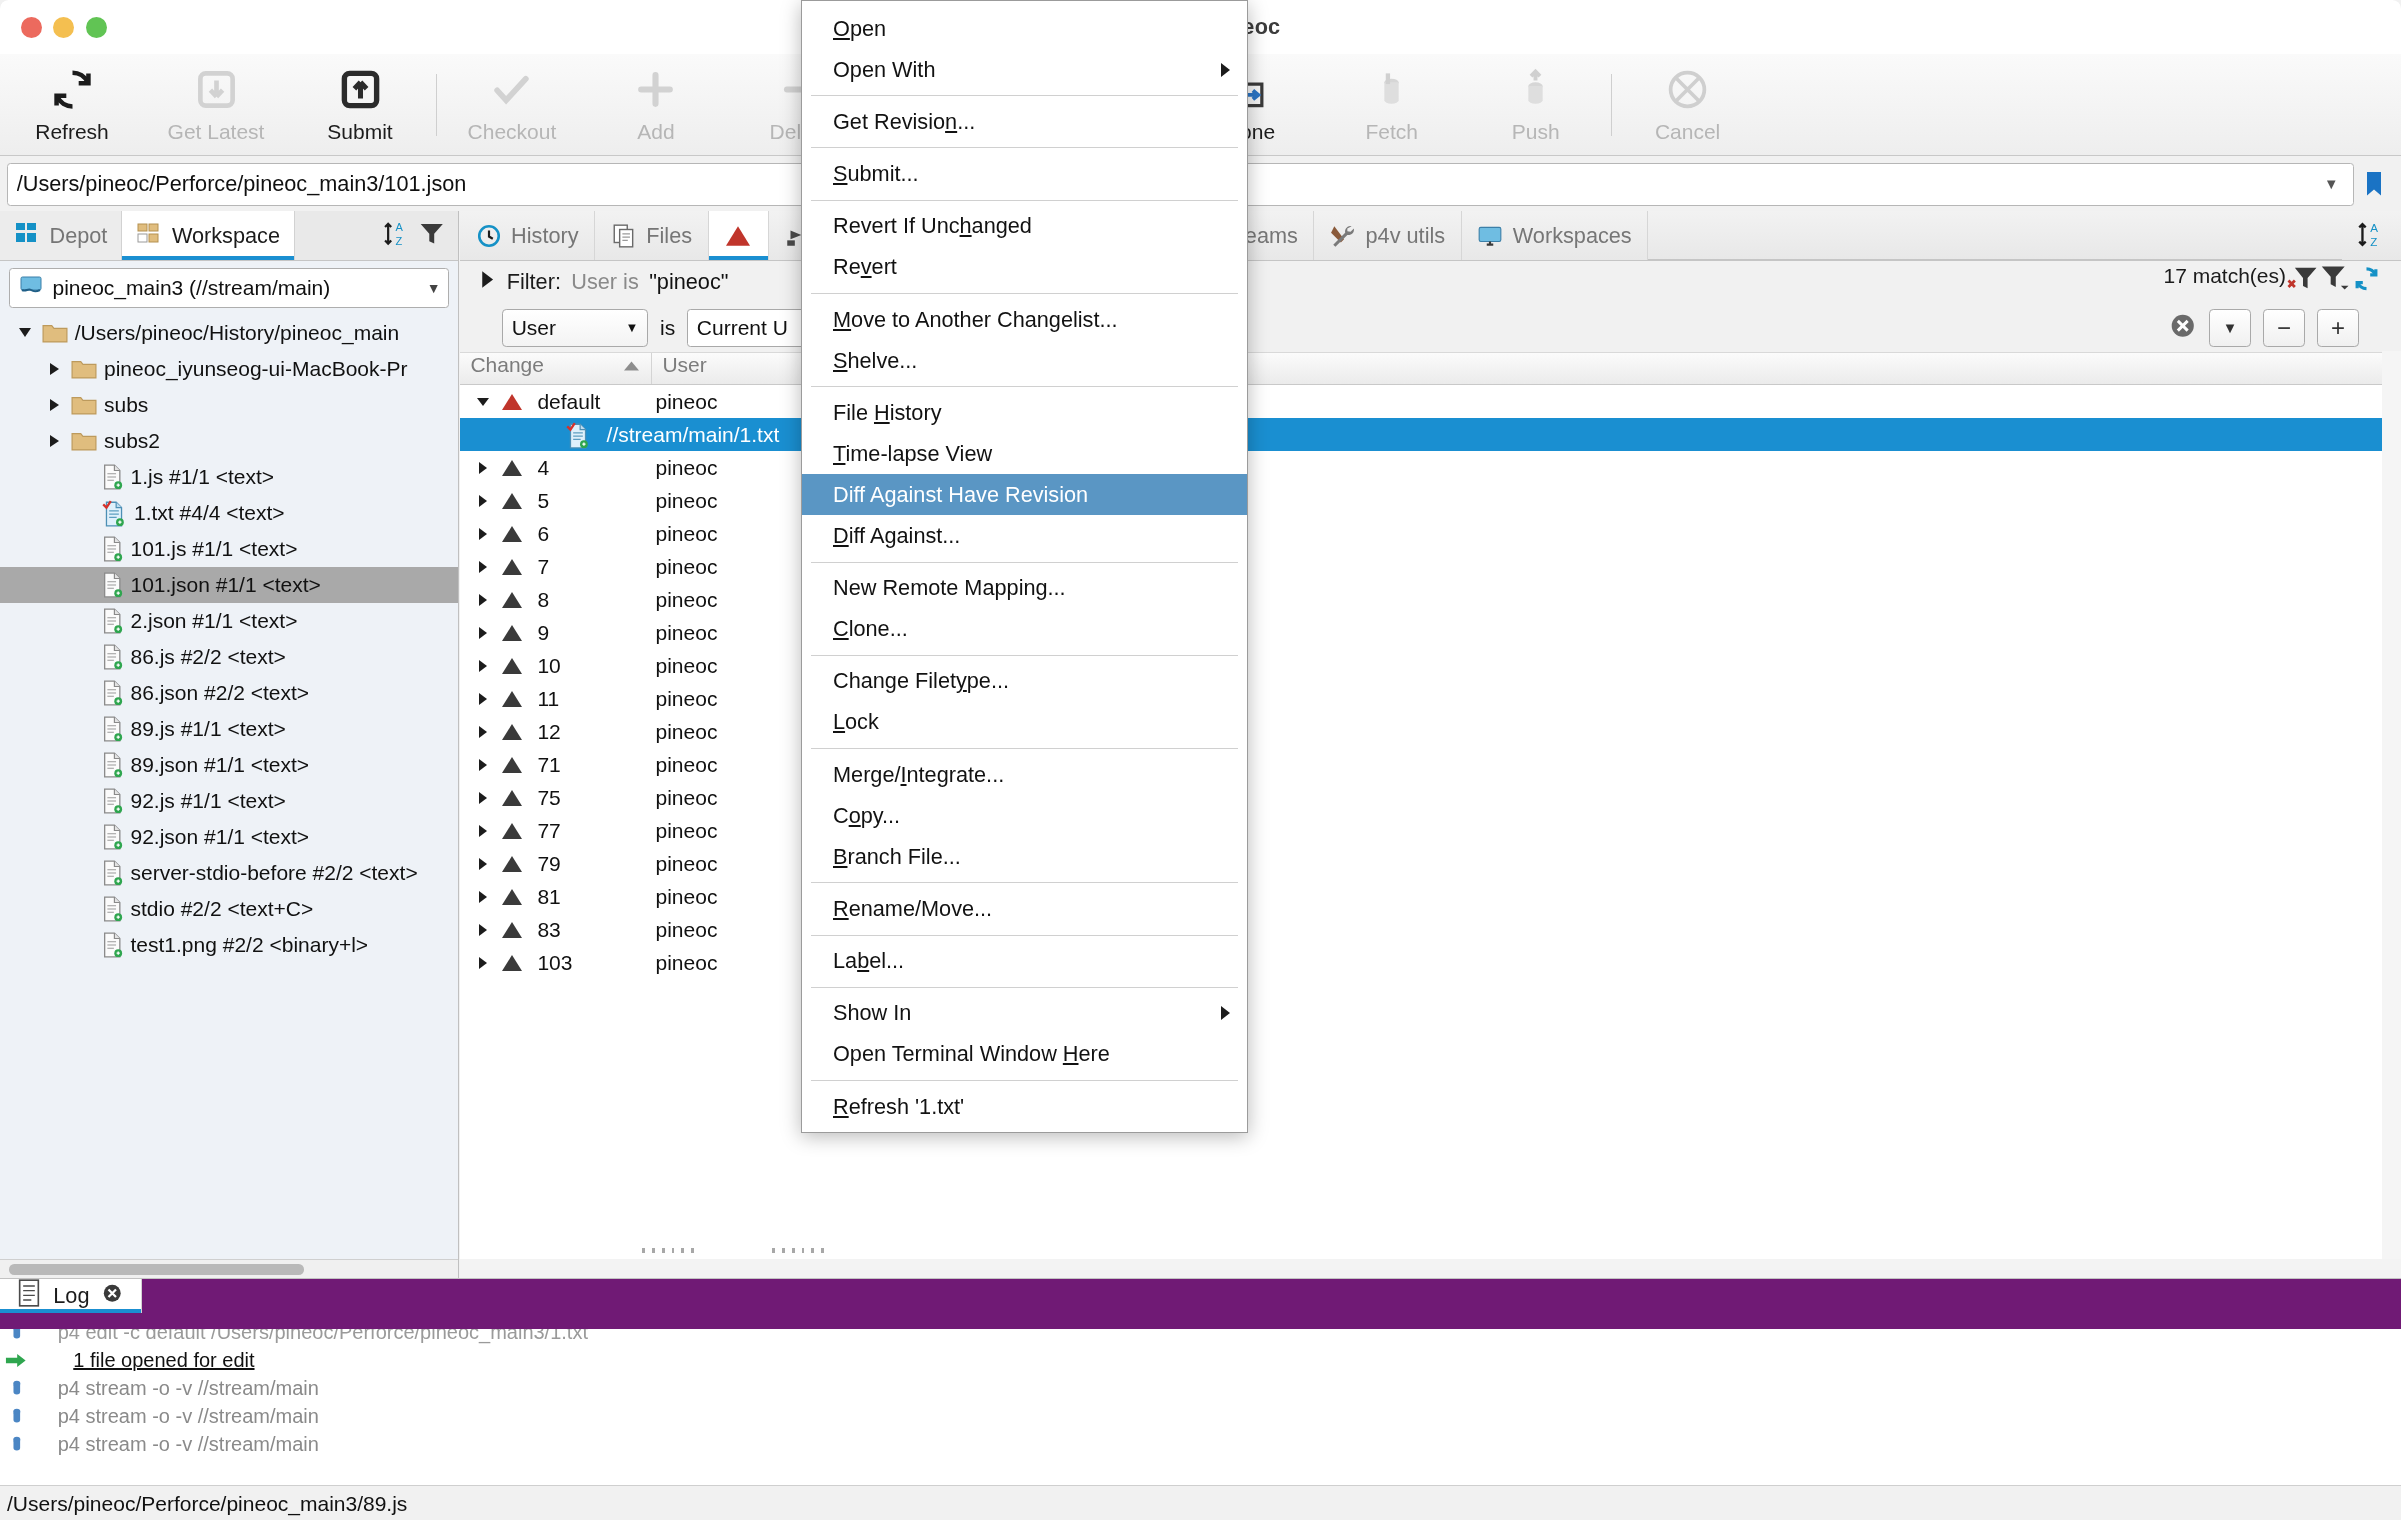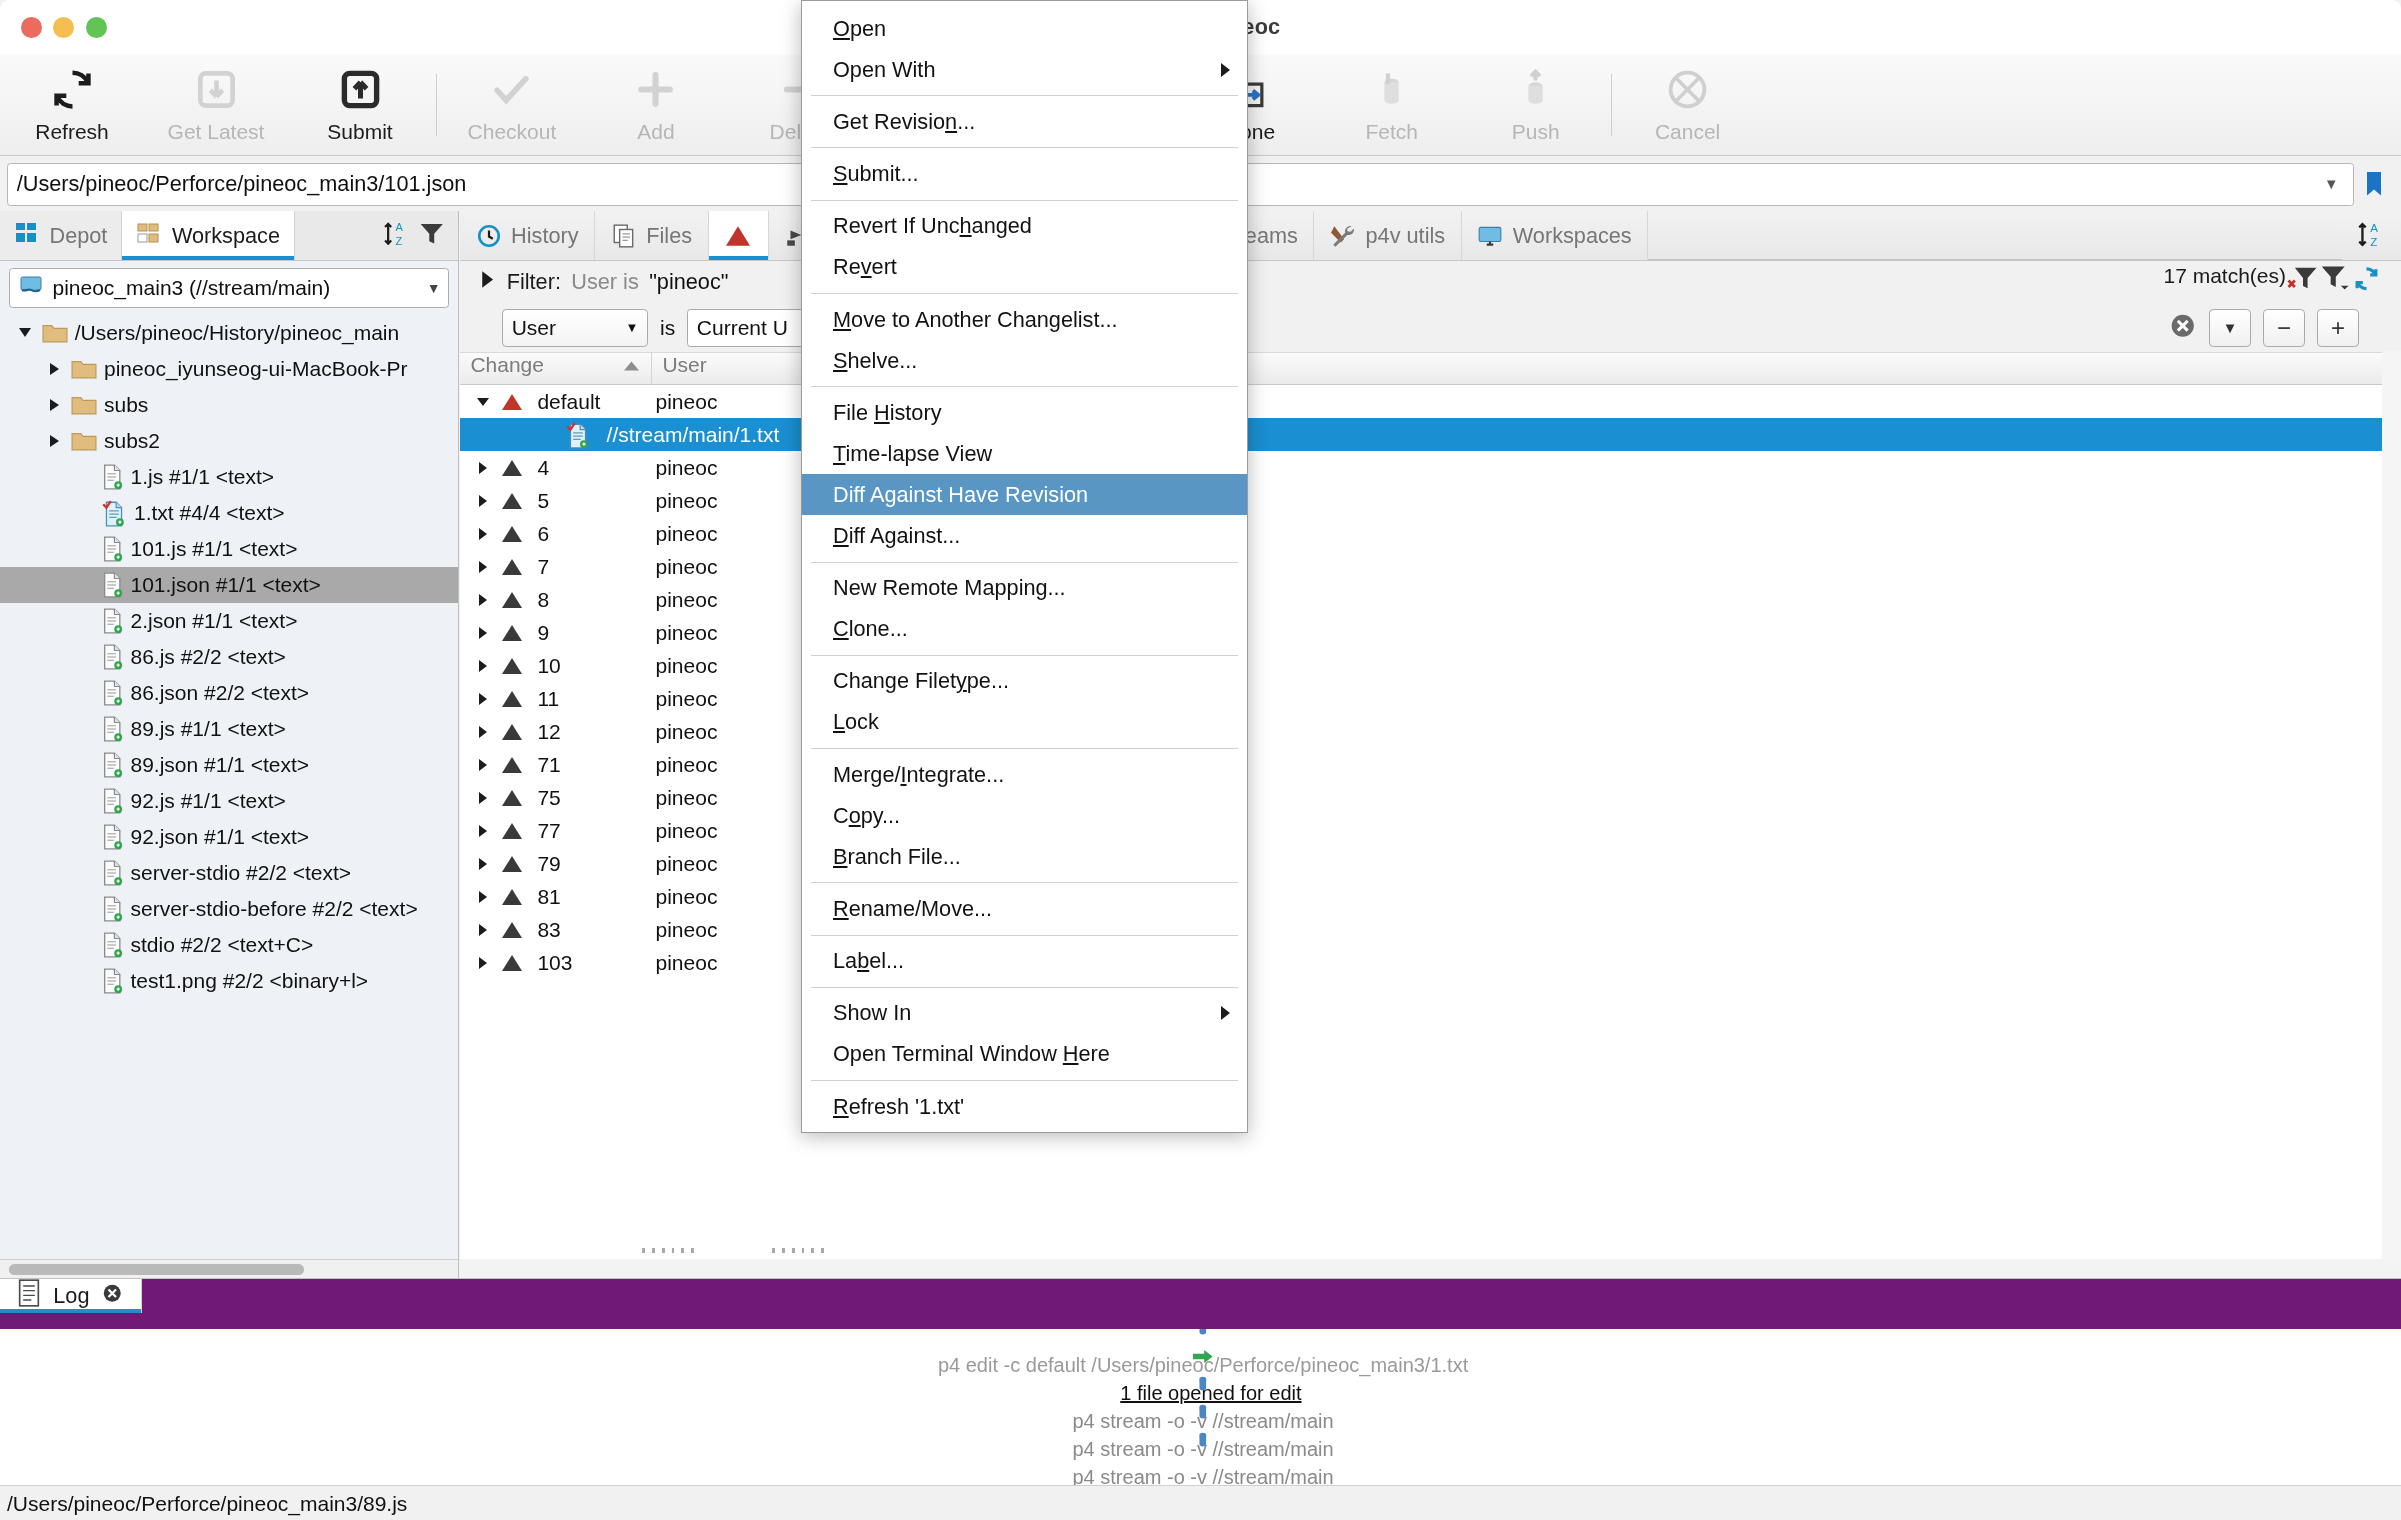--- a/index.html
+++ b/index.html
@@ -218,21 +218,21 @@
   }
   .log-tab::after {
     content: ""; position: absolute; left: 0; right: 0; bottom: 0; height: 4.3px; background: #1a8fd1;
   }
   .log-tabs-filler { flex: 1; background: linear-gradient(#f3f3f3,#e9e9e9); border-bottom: 0.9px solid #cccccc; }
 
   .log-body {
     position: absolute; left: 0; right: 0; top: 50px; bottom: 36px; background: #ffffff;
     padding: 1.7px 0 0 5.2px; overflow: hidden;
   }
-  .log-line { height: 28px; display: flex; align-items: center; gap: 16px; font-size: 20px; flex-direction: column; }
+  .log-line { height: 28px; display: flex; align-items: center; gap: 30px; font-size: 20px; }
   .log-line .bullet { width: 22.5px; display: flex; justify-content: center; }
   .log-line .msg { color: #8a8a8a; white-space: nowrap; }
   .log-line.highlight .msg { color: #111; text-decoration: underline; }
   .log-line.clipped .msg { color: #9a9a9a; }
   .statusbar {
     position: absolute; left: 0; right: 0; bottom: 0; height: 36px;
     background: #f1f1f1; border-top: 0.9px solid #cfcfcf;
     display: flex; align-items: center; padding-left: 7px;
     font-size: 21px; color: #111;
   }
@@ -667,34 +667,20 @@
           <span style="display: inline-flex; align-items: center;">
             <svg width="22.5" height="26" viewBox="0 0 20 24">
               <path d="M3 1h9l5 5v17H3z" fill="#fbfbfb" stroke="#8a8a8a" stroke-width="1.2"></path>
               <path d="M12 1v5h5" fill="#e4e4e4" stroke="#8a8a8a" stroke-width="1.1"></path>
               <path d="M5.5 9h8M5.5 12h8M5.5 15h6" stroke="#9a9a9a" stroke-width="1.1"></path>
               <circle cx="15.5" cy="19.5" r="3.6" fill="#2fa64f"></circle>
               <path d="M14 19.5h3M15.5 18v3" stroke="#ffffff" stroke-width="1.2"></path>
             </svg>
           </span>
           <span>92.json #1/1 &lt;text&gt;</span>
-        </div>
-        <div class="tnode">
-          <span class="ind" style="width: 68px;"></span>
-          <span class="tw"></span>
-          <span style="display: inline-flex; align-items: center;">
-            <svg width="22.5" height="26" viewBox="0 0 20 24">
-              <path d="M3 1h9l5 5v17H3z" fill="#fbfbfb" stroke="#8a8a8a" stroke-width="1.2"></path>
-              <path d="M12 1v5h5" fill="#e4e4e4" stroke="#8a8a8a" stroke-width="1.1"></path>
-              <path d="M5.5 9h8M5.5 12h8M5.5 15h6" stroke="#9a9a9a" stroke-width="1.1"></path>
-              <circle cx="15.5" cy="19.5" r="3.6" fill="#2fa64f"></circle>
-              <path d="M14 19.5h3M15.5 18v3" stroke="#ffffff" stroke-width="1.2"></path>
-            </svg>
-          </span>
-          <span>server-stdio #2/2 &lt;text&gt;</span>
         </div>
         <div class="tnode">
           <span class="ind" style="width: 68px;"></span>
           <span class="tw"></span>
           <span style="display: inline-flex; align-items: center;">
             <svg width="22.5" height="26" viewBox="0 0 20 24">
               <path d="M3 1h9l5 5v17H3z" fill="#fbfbfb" stroke="#8a8a8a" stroke-width="1.2"></path>
               <path d="M12 1v5h5" fill="#e4e4e4" stroke="#8a8a8a" stroke-width="1.1"></path>
               <path d="M5.5 9h8M5.5 12h8M5.5 15h6" stroke="#9a9a9a" stroke-width="1.1"></path>
               <circle cx="15.5" cy="19.5" r="3.6" fill="#2fa64f"></circle>

